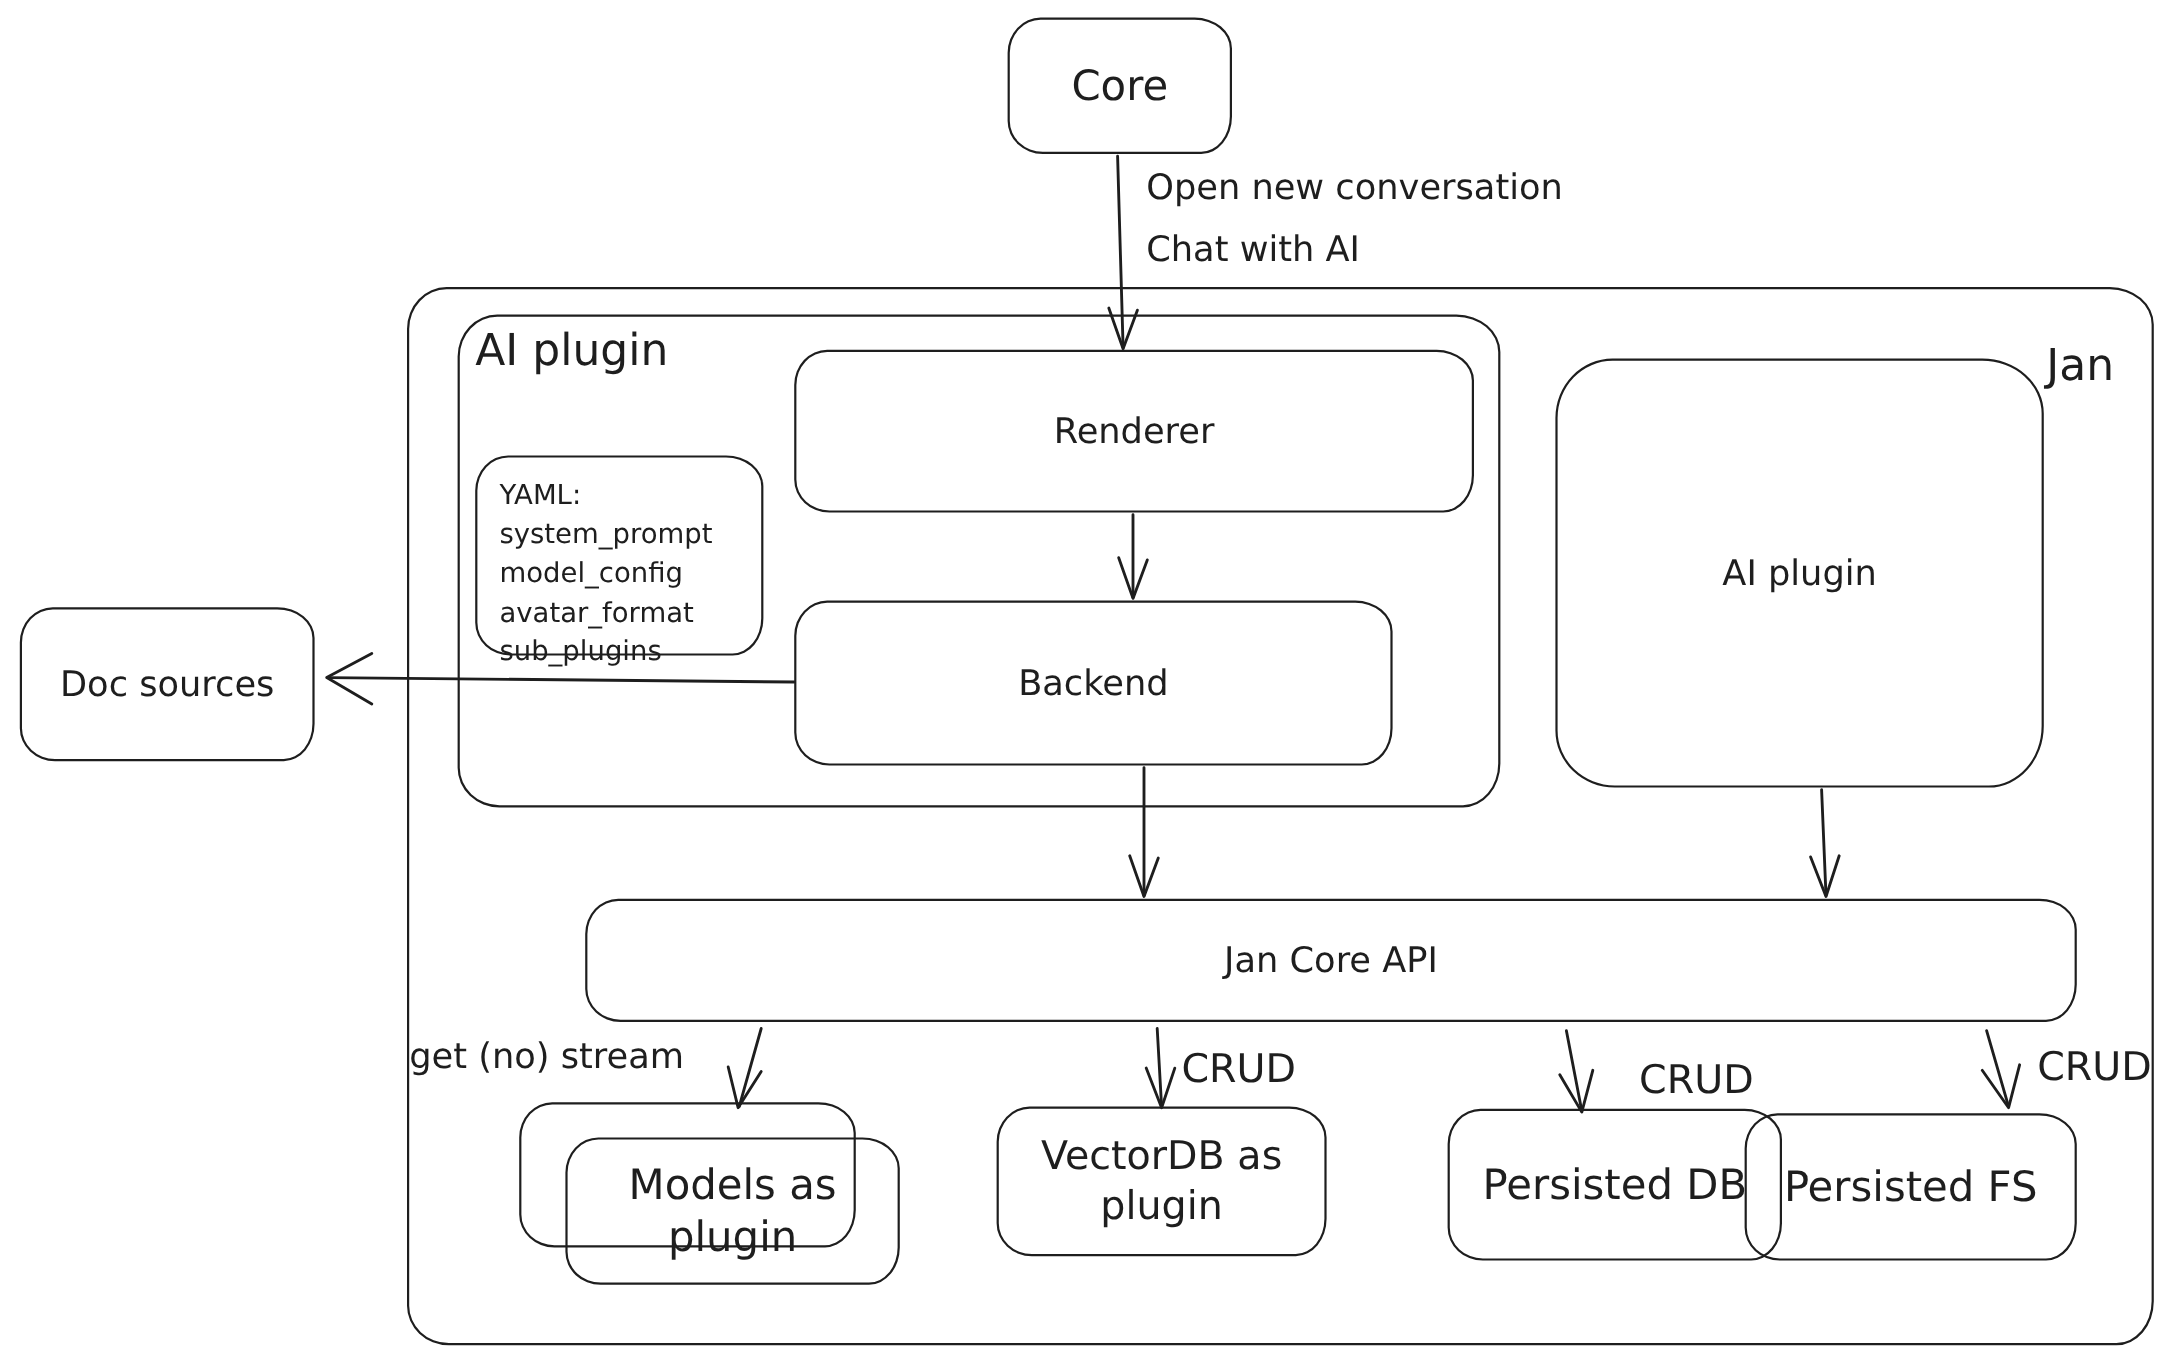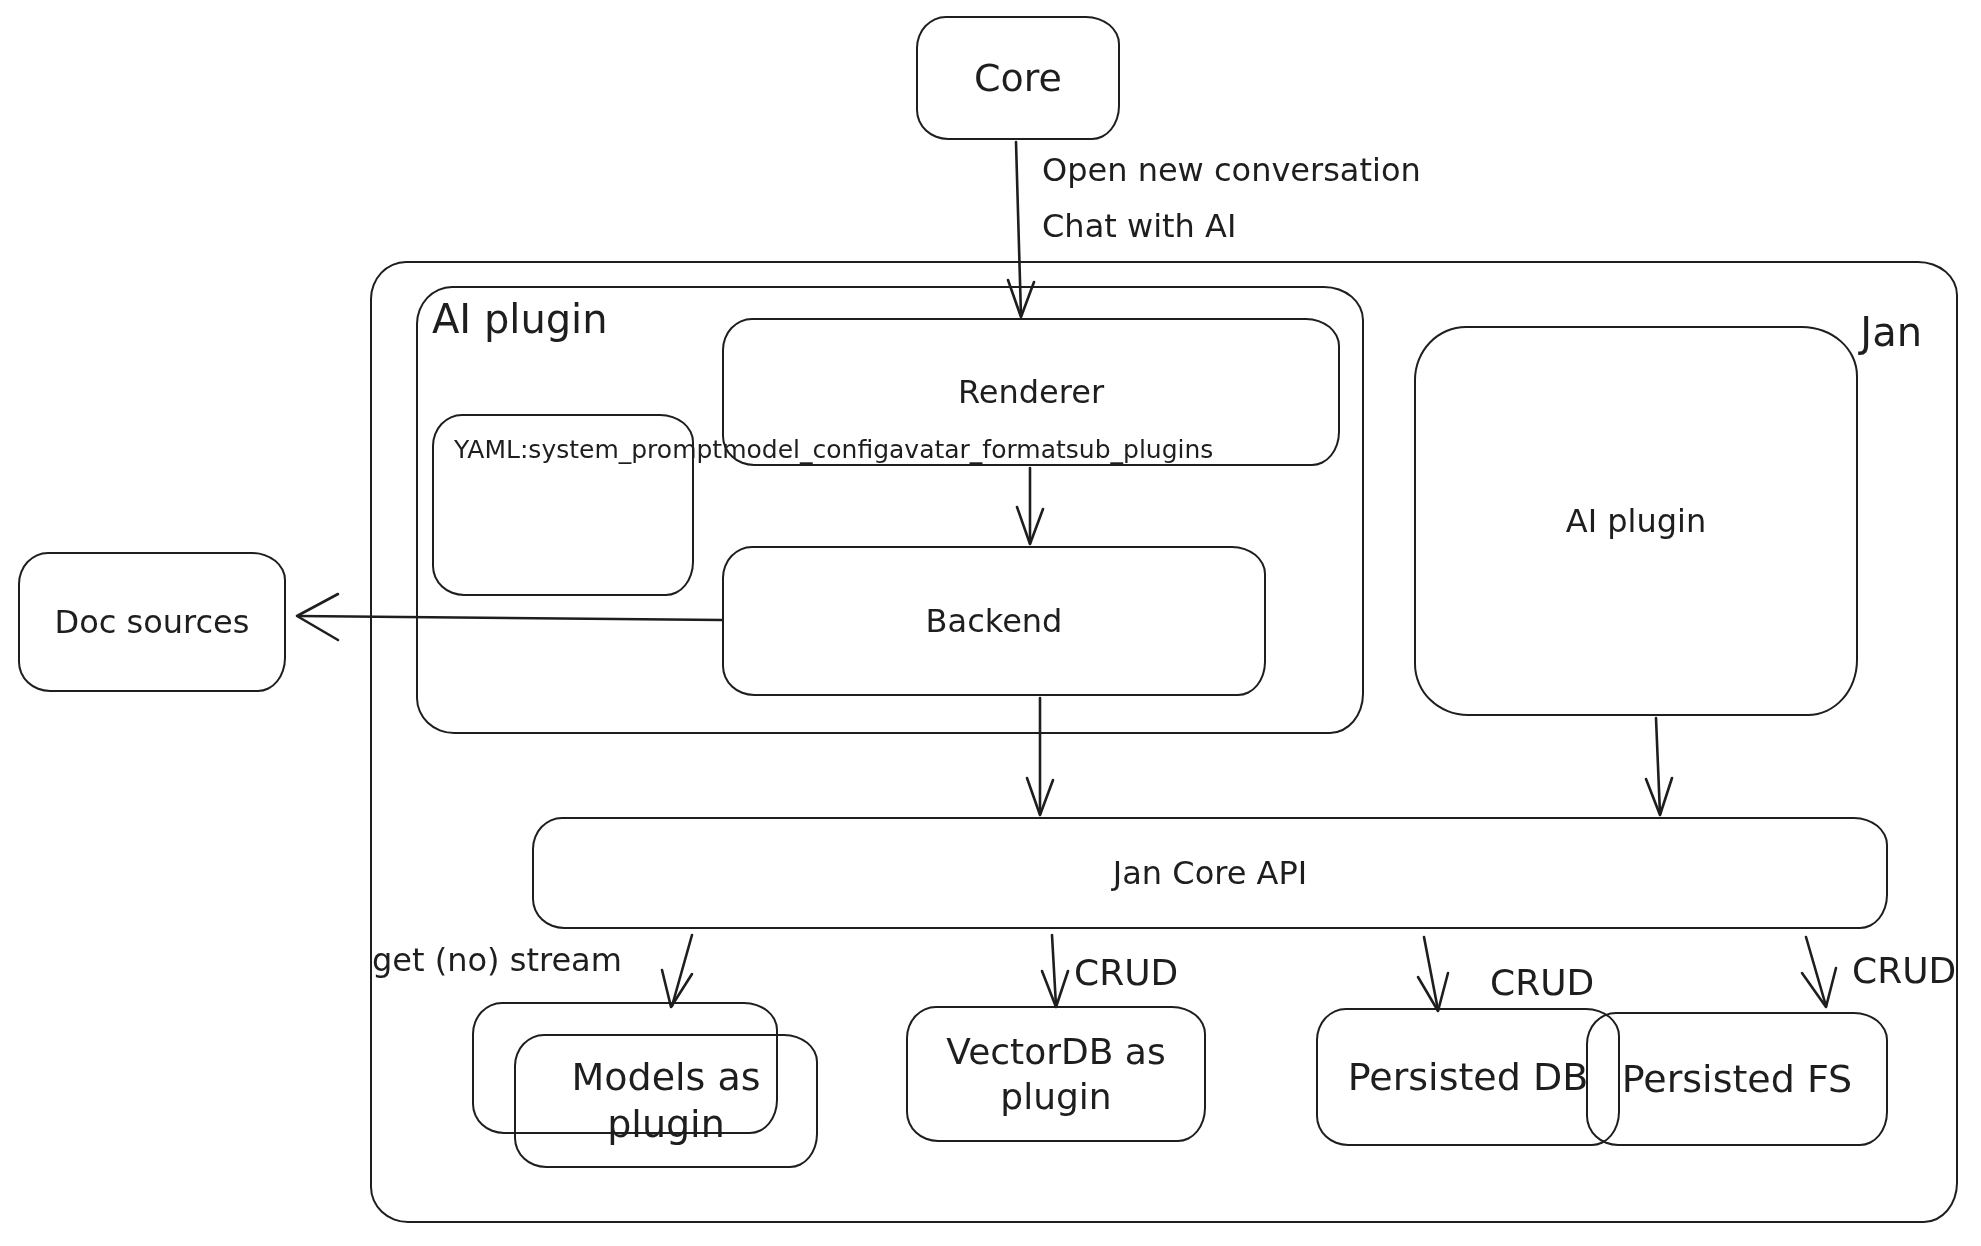--- a/index.html
+++ b/index.html
@@ -64,21 +64,21 @@
   </div>
 
   <div class="node r30 fs40" style="left:722px;top:318px;width:618px;height:148px;">
     <span>Renderer</span>
   </div>
 
   <div class="node r30 fs40" style="left:722px;top:546px;width:544px;height:150px;">
     <span>Backend</span>
   </div>
 
-  <div class="node r30" id="yaml-note" style="left:432px;top:414px;width:262px;height:182px;flex-direction:row;">
+  <div class="node r30" id="yaml-note" style="left:432px;top:414px;width:262px;height:182px;flex-direction:column;">
     <span class="yline">YAML:</span>
     <span class="yline">system_prompt</span>
     <span class="yline">model_config</span>
     <span class="yline">avatar_format</span>
     <span class="yline">sub_plugins</span>
   </div>
 
   <div class="node r52 fs40" style="left:1414px;top:326px;width:444px;height:390px;">
     <span>AI plugin</span>
   </div>

